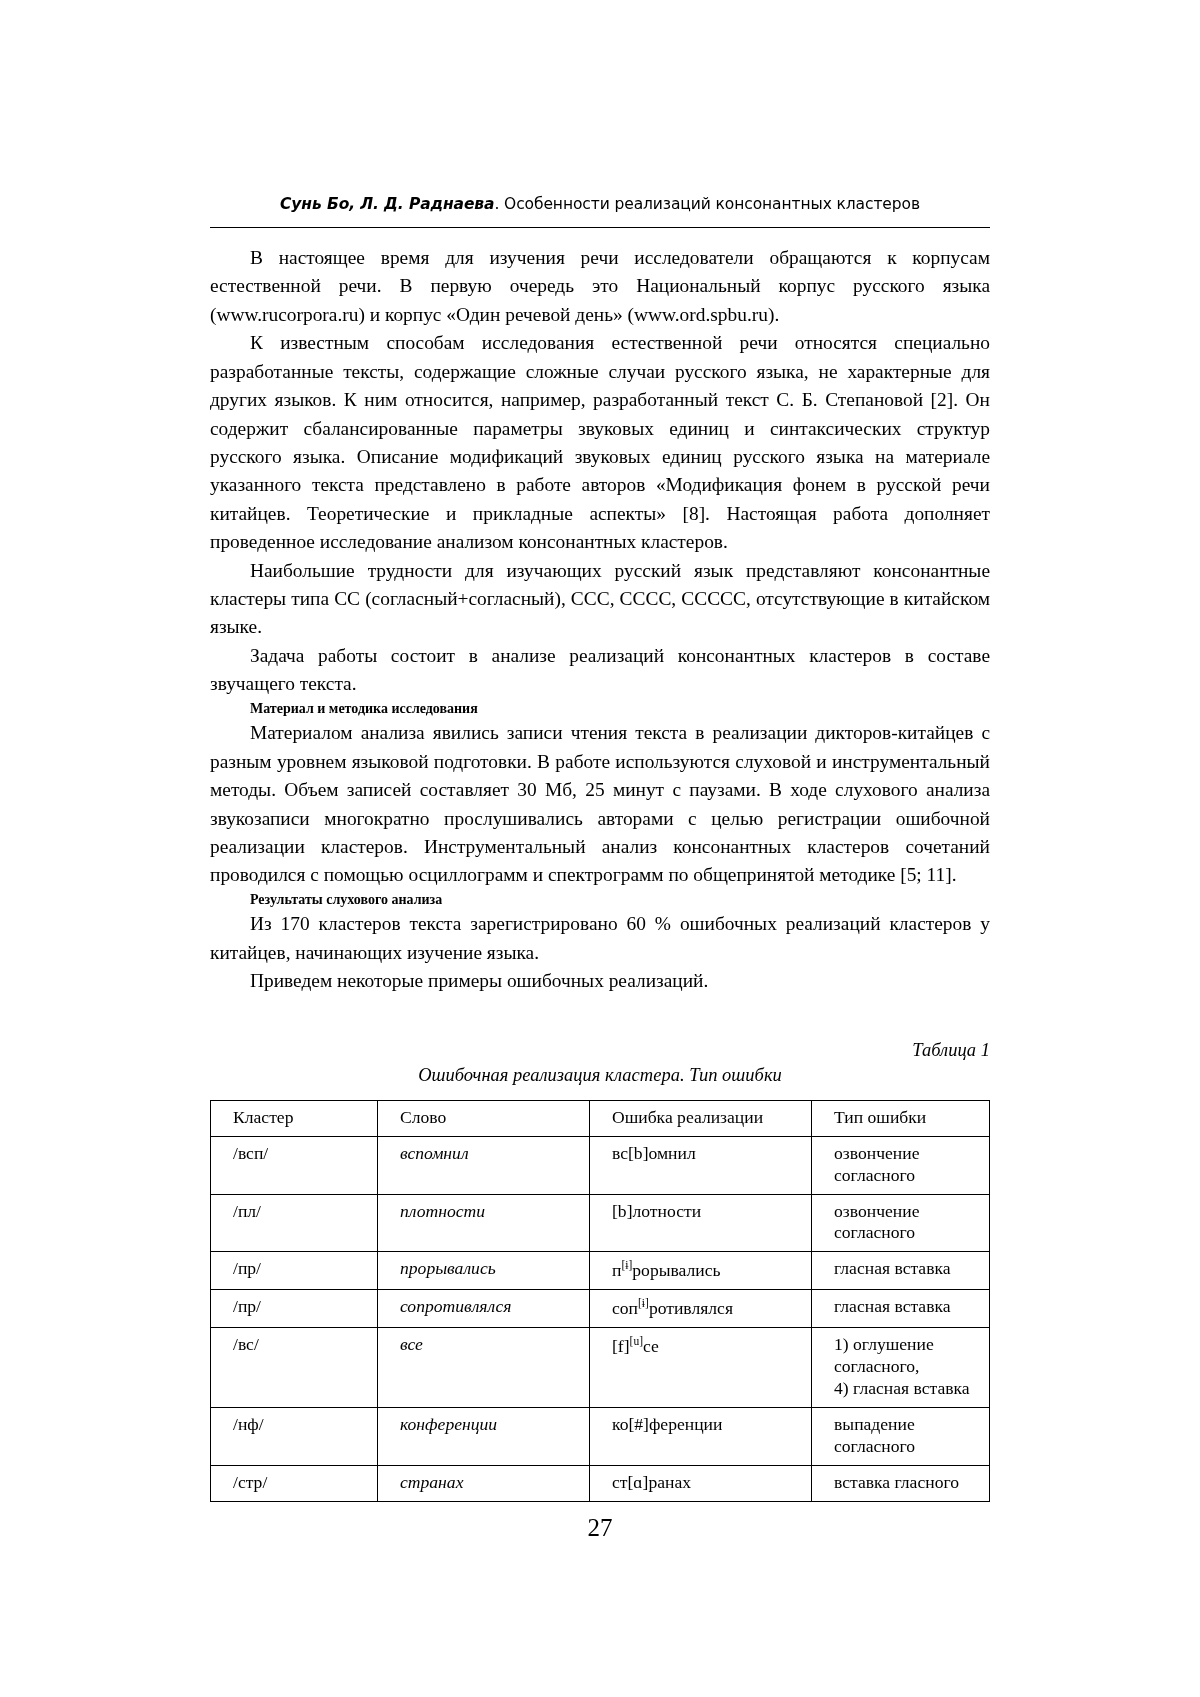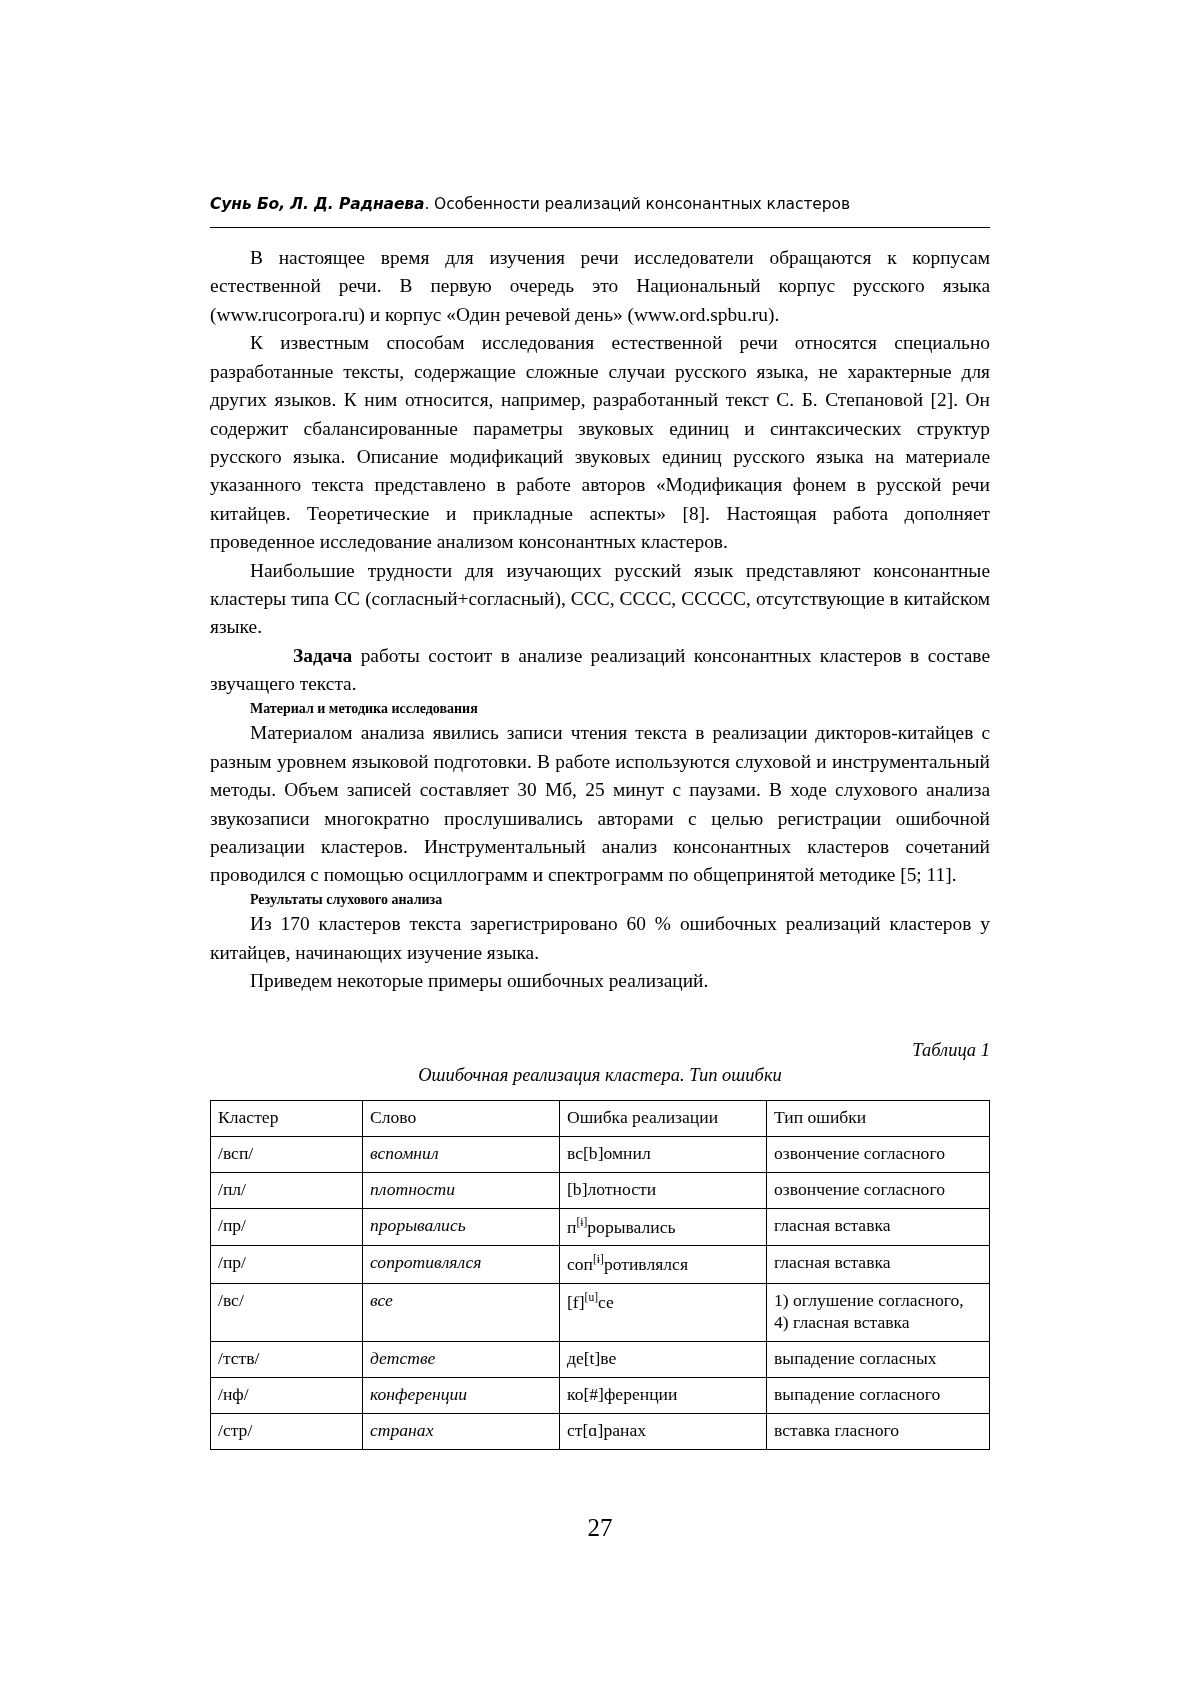--- a/index.html
+++ b/index.html
@@ -20,21 +20,21 @@
     left: 0;
     top: 0;
     width: 1200px;
     height: 1697px;
     box-sizing: border-box;
     padding: 195px 210px 0 210px;
   }
   .running-head {
     font-family: "DejaVu Sans", sans-serif;
     font-size: 15.5px;
-    text-align: left;
+    text-align: center;
     letter-spacing: -0.1px;
     white-space: nowrap;
     margin: 0 0 14px 0;
   }
   .running-head .ital {
     font-style: italic;
     font-weight: bold;
   }
   .rule {
     border-top: 1.4px solid #000;
@@ -43,22 +43,21 @@
   }
   p.body-par {
     margin: 0;
     font-size: 19.4px;
     line-height: 1.465;
     text-align: justify;
     text-indent: 40px;
     hyphens: manual;
   }
   .bold {
-    font-weight: bold;
-    margin-left: 43px;
+    font-weight: normal;
   }
   .heading-par {
     margin: 0;
     font-size: 14px;
     line-height: 1.465;
     text-indent: 40px;
     font-weight: bold;
   }
   .table-caption-num {
     margin: 44px 0 0 0;
@@ -73,21 +72,21 @@
     text-align: center;
   }
   table.data {
     border-collapse: collapse;
     width: 100%;
     table-layout: fixed;
     font-size: 17.6px;
   }
   table.data td {
     border: 1.2px solid #000;
-    padding: 6px 9px 7px 7px;
+    padding: 6px 9px 7px 22px;
     vertical-align: top;
     line-height: 1.25;
   }
   table.data td.c0 { width: 135px; }
   table.data td.c1 { width: 180px; font-style: italic; }
   table.data td.c2 { width: 190px; font-family: Liberation Serif, serif; }
   table.data .hdr td { font-style: normal; }
   .sup {
     font-size: 11.5px;
     vertical-align: super;
@@ -171,26 +170,20 @@
       <tr>
         <td class="c0">/вс/</td>
         <td class="c1">все</td>
         <td class="c2"><span>[f]</span><span class="sup">[u]</span><span>се</span></td>
         <td class="two-line">
             <span>1) оглушение согласного,</span>
             <span>4) гласная вставка</span>
           </td>
       </tr>
 
-      <tr>
-        <td class="c0">/тств/</td>
-        <td class="c1">детстве</td>
-        <td class="c2">де[t]ве</td>
-        <td>выпадение согласных</td>
-      </tr>
 
       <tr>
         <td class="c0">/нф/</td>
         <td class="c1">конференции</td>
         <td class="c2">ко[#]ференции</td>
         <td>выпадение согласного</td>
       </tr>
 
       <tr>
         <td class="c0">/стр/</td>

